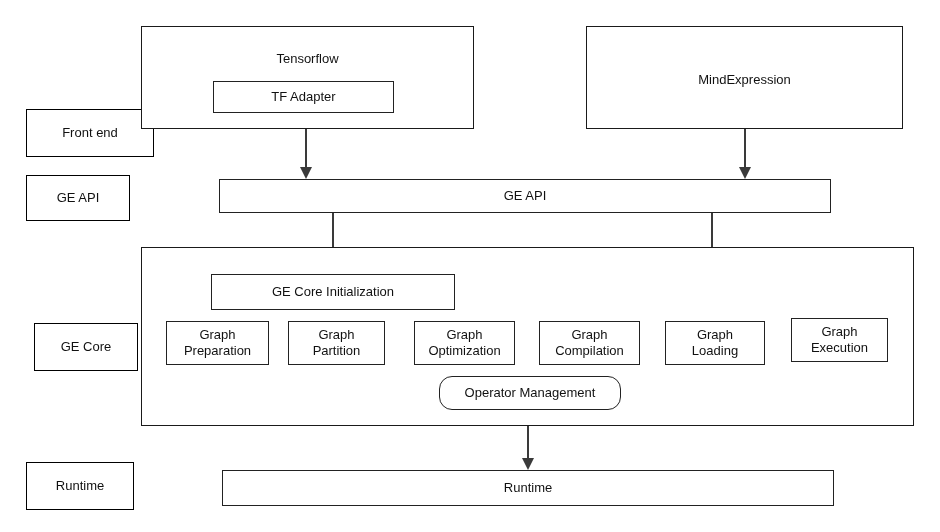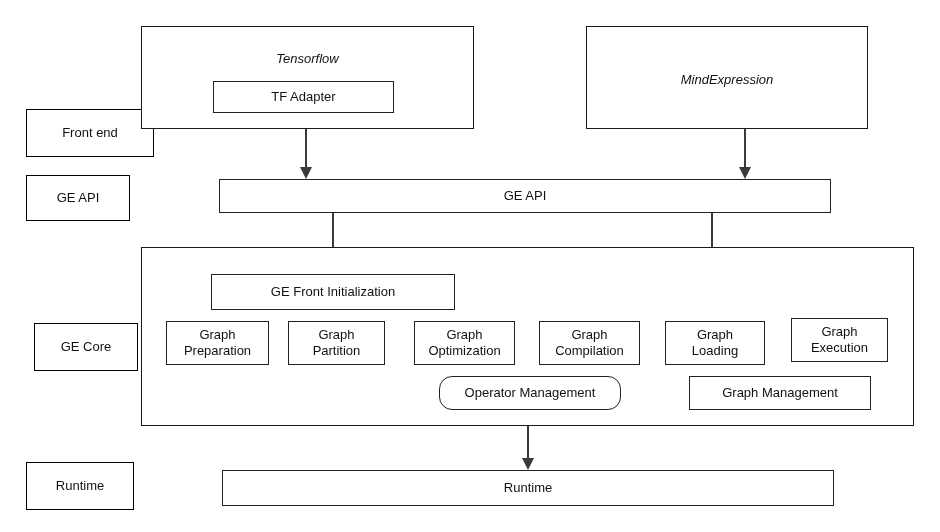--- a/index.html
+++ b/index.html
@@ -42,21 +42,20 @@
     justify-content: center;
   }
   .group-title {
     position: absolute;
     top: 24px;
     left: 0;
     right: 0;
     text-align: center;
     font-size: 13px;
     color: #111111;
-    font-style: italic;
   }
   .thin {
     border: 1px solid #222222;
   }
   .arrow {
     position: absolute;
   }
   .arrow svg {
     display: block;
     overflow: visible;
@@ -80,21 +79,21 @@
     <span>Runtime</span>
   </div>
 
   <div class="box group-box" style="left:141px; top:26px; width:333px; height:103px;">
     <div class="group-title">Tensorflow</div>
   </div>
   <div class="box thin" style="left:213px; top:81px; width:181px; height:32px;">
     <span>TF Adapter</span>
   </div>
 
-  <div class="box group-box" style="left:586px; top:26px; width:282px; height:103px;">
+  <div class="box group-box" style="left:586px; top:26px; width:317px; height:103px;">
     <div class="group-title" style="top:45px;">MindExpression</div>
   </div>
 
   <div class="arrow" style="left:296px; top:129px; width:20px; height:50px;">
     <svg width="20" height="50" viewBox="0 0 20 50">
       <line x1="10" y1="0" x2="10" y2="40" stroke="#3a3a3a" stroke-width="2"></line>
       <polygon points="10,50 4,38 16,38" fill="#3a3a3a"></polygon>
     </svg>
   </div>
 
@@ -119,21 +118,21 @@
   <div class="arrow" style="left:702px; top:213px; width:20px; height:62px;">
     <svg width="20" height="62" viewBox="0 0 20 62">
       <line x1="10" y1="0" x2="10" y2="52" stroke="#3a3a3a" stroke-width="2"></line>
       <polygon points="10,62 4,50 16,50" fill="#3a3a3a"></polygon>
     </svg>
   </div>
 
   <div class="box group-box" style="left:141px; top:247px; width:773px; height:179px;"></div>
 
   <div class="box thin" style="left:211px; top:274px; width:244px; height:36px;">
-    <span>GE Front Initialization</span>
+    <span>GE Core Initialization</span>
   </div>
 
   <div class="box thin" style="left:166px; top:321px; width:103px; height:44px;">
     <span style="white-space:pre-line">Graph
 Preparation</span>
   </div>
   <div class="box thin" style="left:288px; top:321px; width:97px; height:44px;">
     <span style="white-space:pre-line">Graph
 Partition</span>
   </div>
@@ -150,23 +149,20 @@
 Loading</span>
   </div>
   <div class="box thin" style="left:791px; top:318px; width:97px; height:44px;">
     <span style="white-space:pre-line">Graph
 Execution</span>
   </div>
 
   <div class="box thin" style="left:439px; top:376px; width:182px; height:34px;border-radius:13px;">
     <span>Operator Management</span>
   </div>
-  <div class="box thin" style="left:689px; top:376px; width:182px; height:34px;">
-    <span>Graph Management</span>
-  </div>
 
   <div class="arrow" style="left:518px; top:426px; width:20px; height:44px;">
     <svg width="20" height="44" viewBox="0 0 20 44">
       <line x1="10" y1="0" x2="10" y2="34" stroke="#3a3a3a" stroke-width="2"></line>
       <polygon points="10,44 4,32 16,32" fill="#3a3a3a"></polygon>
     </svg>
   </div>
 
   <div class="box thin" style="left:222px; top:470px; width:612px; height:36px;">
     <span>Runtime</span>

